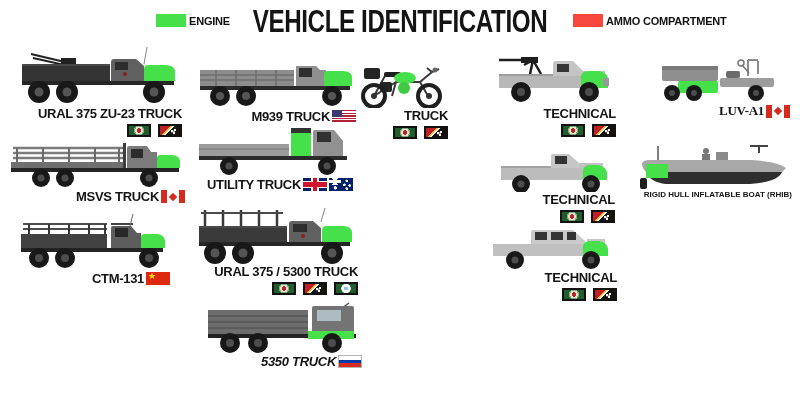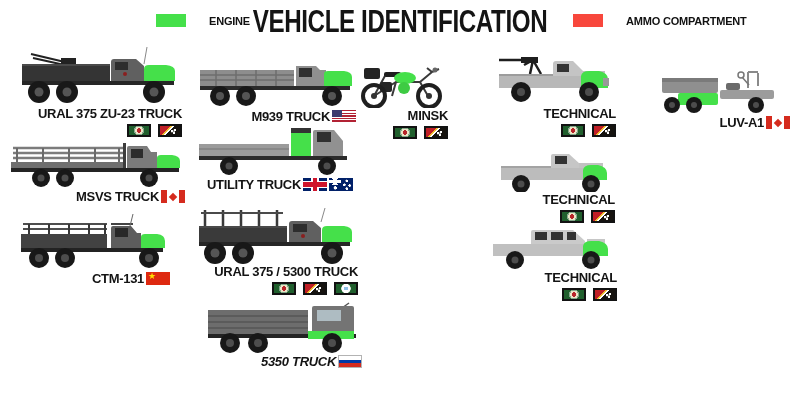--- a/index.html
+++ b/index.html
@@ -2,21 +2,21 @@
 <html><head>
 <meta charset="utf-8">
 <style>
   html,body{margin:0;padding:0;background:#fff;}
   .canvas{position:relative;width:800px;height:400px;background:#ffffff;overflow:hidden;
           font-family:"Liberation Sans", sans-serif;color:#111;}
 
   
   .title{position:absolute;left:50%;top:4px;transform:translateX(-50%) scaleX(0.78);
          font-size:31px;font-weight:bold;letter-spacing:-0.5px;white-space:nowrap;color:#141414;}
-  .legend{position:absolute;top:14px;display:flex;align-items:center;gap:23px;}
+  .legend{position:absolute;top:14px;display:flex;align-items:center;gap:3px;}
   .legend.engine{left:156px;}
   .legend.ammo{left:564px;margin-left:9px;}
   .swatch{width:30px;height:13px;display:inline-block;}
   .legend-label{font-size:11px;font-weight:bold;letter-spacing:-0.2px;white-space:nowrap;}
 
   
   .card{position:absolute;display:flex;flex-direction:column;align-items:flex-end;}
   .art{line-height:0;}
   .caption-row{display:flex;align-items:center;justify-content:center;gap:2px;margin-top:1px;}
   .caption{font-size:13px;font-weight:bold;letter-spacing:-0.3px;white-space:nowrap;color:#141414;}
@@ -145,21 +145,21 @@
         <ellipse cx="49" cy="22" rx="11" ry="6" fill="#45e04a"></ellipse>
         <circle cx="48" cy="32" r="6" fill="#3ecb43"></circle>
         <rect x="24" y="26" width="12" height="10" rx="2" fill="#262626"></rect>
         <circle cx="79" cy="14" r="2.5" fill="#666"></circle>
         <circle cx="18" cy="40" r="11" fill="none" stroke="#1f1f1f" stroke-width="4"></circle>
           <circle cx="18" cy="40" r="3" fill="#333"></circle>
         <circle cx="73" cy="40" r="11" fill="none" stroke="#1f1f1f" stroke-width="4"></circle>
           <circle cx="73" cy="40" r="3" fill="#333"></circle>
       </svg>
     </div>
-    <div class="caption">MINSK</div>
+    <div class="caption">TRUCK</div>
     <div class="flag-row">
       <span class="flag flag-green-emblem"></span>
       <span class="flag flag-red-black-diagonal"></span>
     </div>
   </div>
 
   <div class="card" style="left:486px;top:44px;width:130px;">
     <div class="art">
       <svg width="125" height="62" viewBox="0 0 125 62">
         <path d="M8 16 h34 M42 16 l-3 14 M42 16 l8 14 M42 16 l-9 5" stroke="#1e1e1e" stroke-width="2.5" fill="none"></path>
@@ -177,21 +177,21 @@
           <circle cx="98" cy="48" r="4" fill="#4d4d4d"></circle>
       </svg>
     </div>
     <div class="caption">TECHNICAL</div>
     <div class="flag-row">
       <span class="flag flag-green-emblem"></span>
       <span class="flag flag-red-black-diagonal"></span>
     </div>
   </div>
 
-  <div class="card" style="left:645px;top:64px;width:145px;">
+  <div class="card" style="left:645px;top:52px;width:145px;font-family:Liberation Serif, serif;">
     <div class="art">
       <svg width="140" height="50" viewBox="0 0 140 50">
         <rect x="12" y="14" width="56" height="15" rx="2" fill="#8f8f8f"></rect>
         <rect x="12" y="14" width="56" height="4" fill="#7a7a7a"></rect>
         <rect x="28" y="29" width="40" height="12" rx="2" fill="#45e04a"></rect>
         <path d="M98 8 v16 M108 9 v13 M98 8 h10" stroke="#8a8a8a" stroke-width="2" fill="none"></path>
         <circle cx="91" cy="11" r="3" fill="none" stroke="#777" stroke-width="1.5"></circle>
         <path d="M92 13 l7 8" stroke="#777" stroke-width="1.5"></path>
         <rect x="70" y="26" width="54" height="9" rx="2" fill="#9c9c9c"></rect>
         <rect x="76" y="19" width="14" height="7" rx="2" fill="#6b6b6b"></rect>
@@ -272,20 +272,36 @@
           <circle cx="96" cy="40" r="3.5" fill="#4d4d4d"></circle>
       </svg>
     </div>
     <div class="caption">TECHNICAL</div>
     <div class="flag-row">
       <span class="flag flag-green-emblem"></span>
       <span class="flag flag-red-black-diagonal"></span>
     </div>
   </div>
 
+  <div class="card" style="left:632px;top:138px;width:160px;">
+    <div class="art">
+      <svg width="160" height="52" viewBox="0 0 160 52">
+        <path d="M26 8 v16" stroke="#555" stroke-width="1.5"></path>
+        <circle cx="74" cy="13" r="3" fill="#777"></circle>
+          <rect x="70" y="16" width="8" height="9" fill="#777"></rect>
+        <rect x="84" y="14" width="12" height="11" fill="#8a8a8a"></rect>
+        <path d="M118 8 h18 M127 8 v7" stroke="#444" stroke-width="2" fill="none"></path>
+        <path d="M10 26 Q10 22 18 22 L120 22 Q146 24 154 30 L150 34 H14 Q10 30 10 26 Z" fill="#a8a8a8"></path>
+        <path d="M14 34 H150 Q146 44 118 46 H34 Q18 44 14 34 Z" fill="#2e2e2e"></path>
+        <rect x="14" y="26" width="22" height="14" fill="#45e04a"></rect>
+        <rect x="8" y="40" width="7" height="11" rx="2" fill="#1f1f1f"></rect>
+      </svg>
+    </div>
+    <div class="caption small">RIGID HULL INFLATABLE BOAT (RHIB)</div>
+  </div>
 
   <div class="card" style="left:15px;top:212px;width:155px;">
     <div class="art">
       <svg width="155" height="58" viewBox="0 0 155 58">
         <path d="M8 12 h84 M8 17 h84" stroke="#4e4e4e" stroke-width="2" fill="none"></path>
         <path d="M14 12 v10 M34 12 v10 M54 12 v10 M74 12 v10 M90 12 v10" stroke="#383838" stroke-width="2" fill="none"></path>
         <rect x="6" y="22" width="86" height="14" fill="#424242"></rect>
         <rect x="6" y="36" width="142" height="4" fill="#232323"></rect>
         <path d="M96 12 h22" stroke="#444" stroke-width="2"></path>
         <path d="M118 2 l-3 12" stroke="#666" stroke-width="1"></path>

